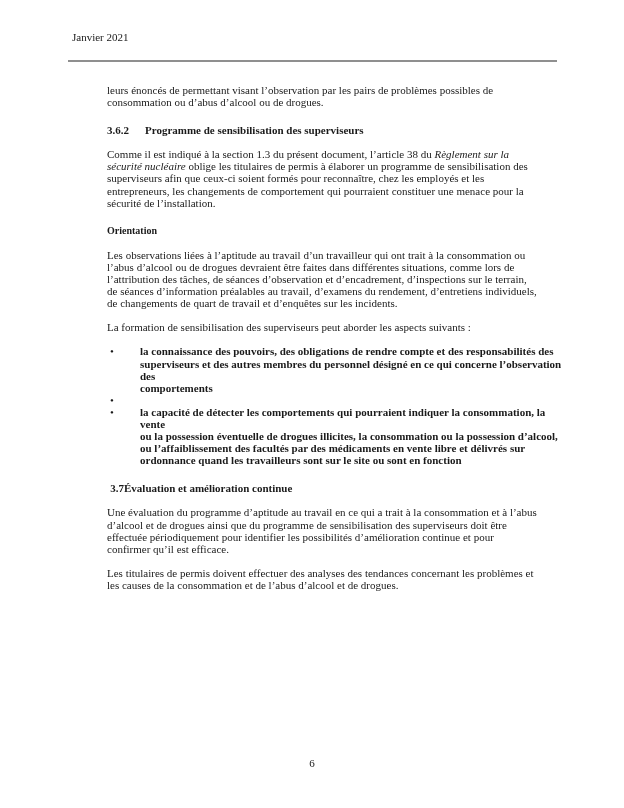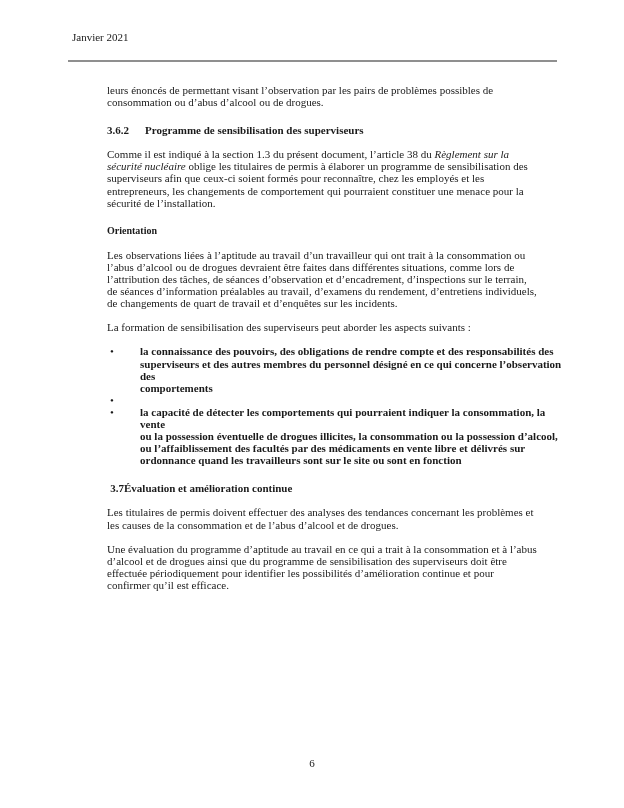--- a/index.html
+++ b/index.html
@@ -135,25 +135,25 @@
         <span class="bullet-text">la capacité de détecter les comportements qui pourraient indiquer la consommation, la vente
 ou la possession éventuelle de drogues illicites, la consommation ou la possession d’alcool,
 ou l’affaiblissement des facultés par des médicaments en vente libre et délivrés sur
 ordonnance quand les travailleurs sont sur le site ou sont en fonction</span>
       </li>
     </ul>
 
 
     <h2 class="sec-heading"><span class="sec-num tab-37">3.7</span><span>Évaluation et amélioration continue</span></h2>
 
-    <p class="para">Les titulaires de permis doivent effectuer des analyses des tendances concernant les problèmes et
-les causes de la consommation et de l’abus d’alcool et de drogues.</p>
-
     <p class="para">Une évaluation du programme d’aptitude au travail en ce qui a trait à la consommation et à l’abus
 d’alcool et de drogues ainsi que du programme de sensibilisation des superviseurs doit être
 effectuée périodiquement pour identifier les possibilités d’amélioration continue et pour
 confirmer qu’il est efficace.</p>
+
+    <p class="para">Les titulaires de permis doivent effectuer des analyses des tendances concernant les problèmes et
+les causes de la consommation et de l’abus d’alcool et de drogues.</p>
 
   </div>
 
   <div class="page-num">6</div>
 
 </div>
 
 </body></html>

